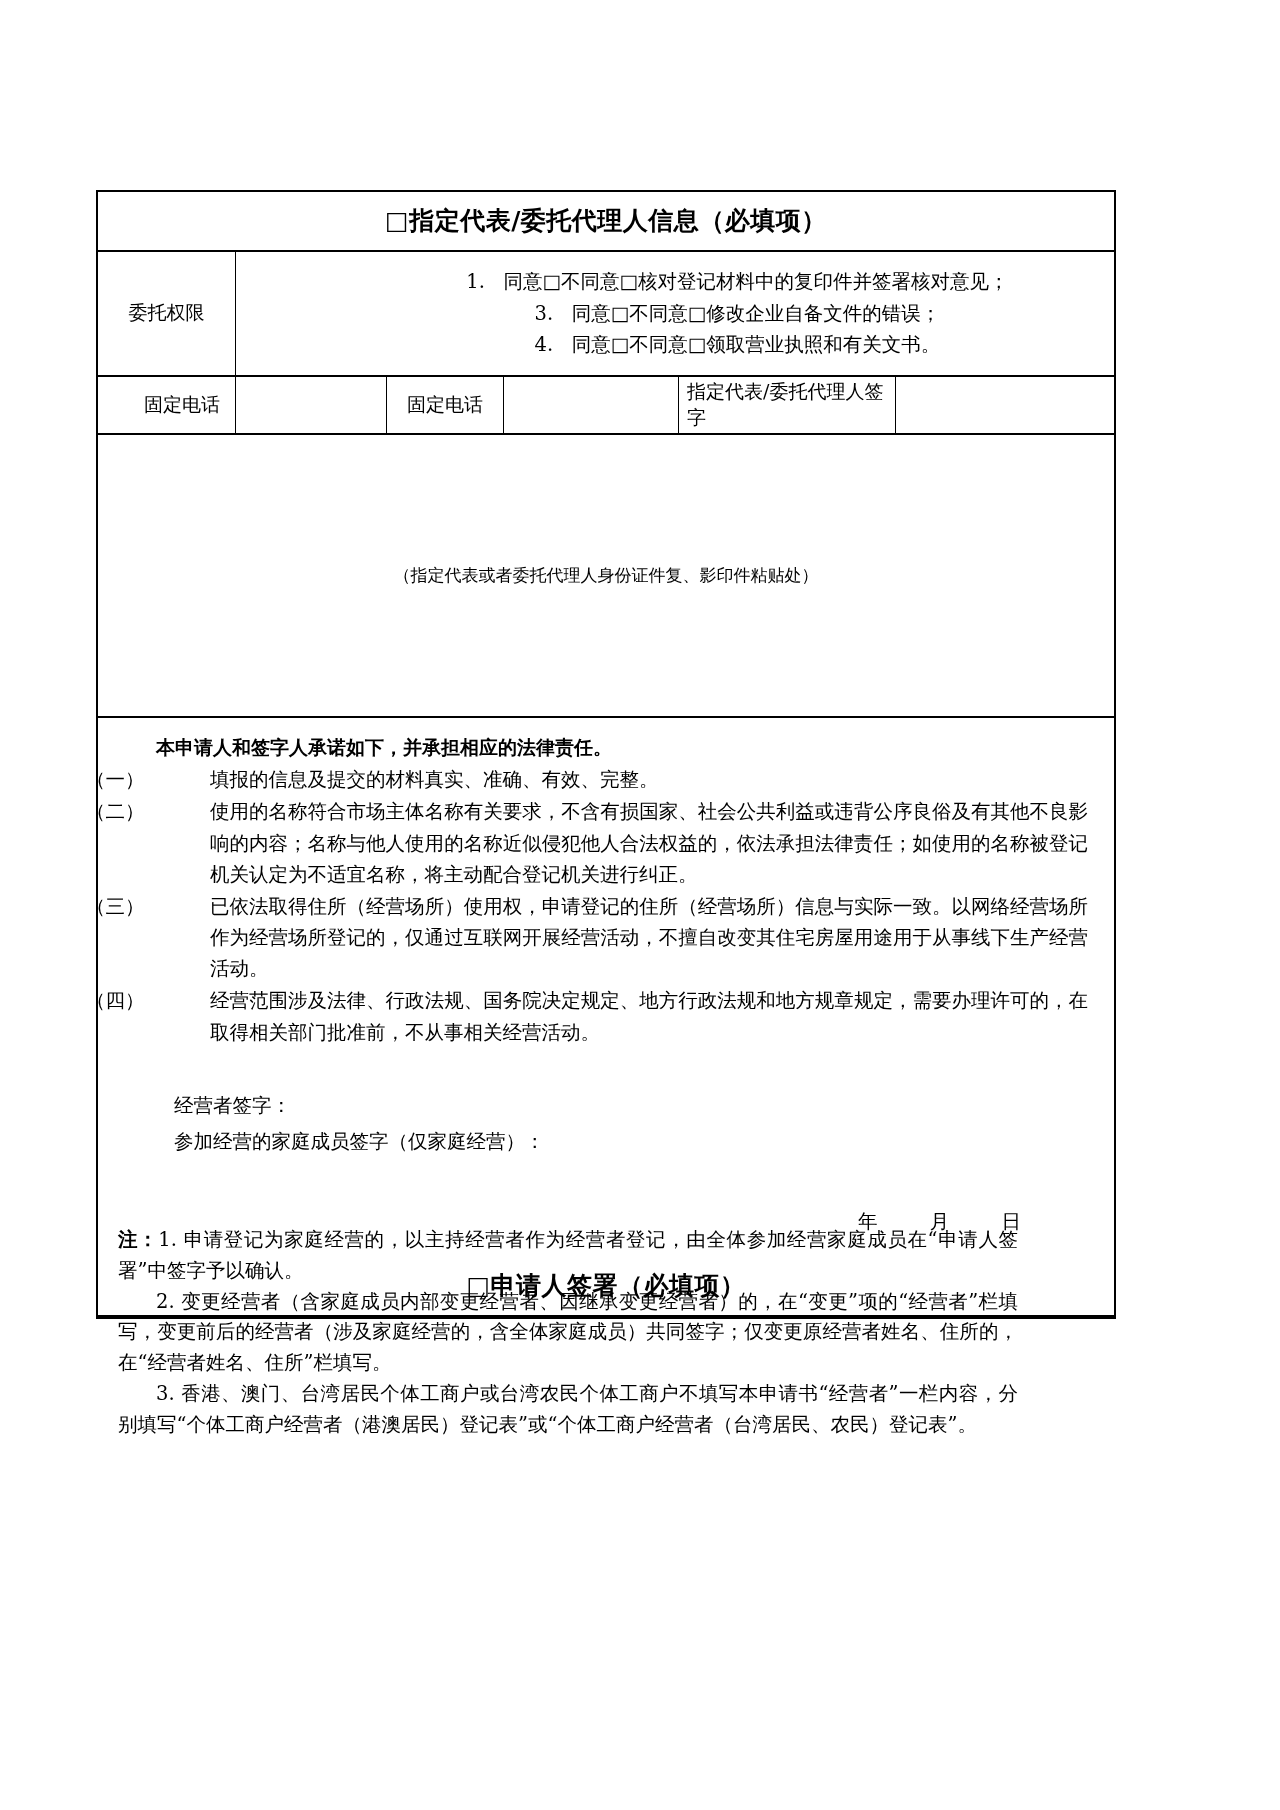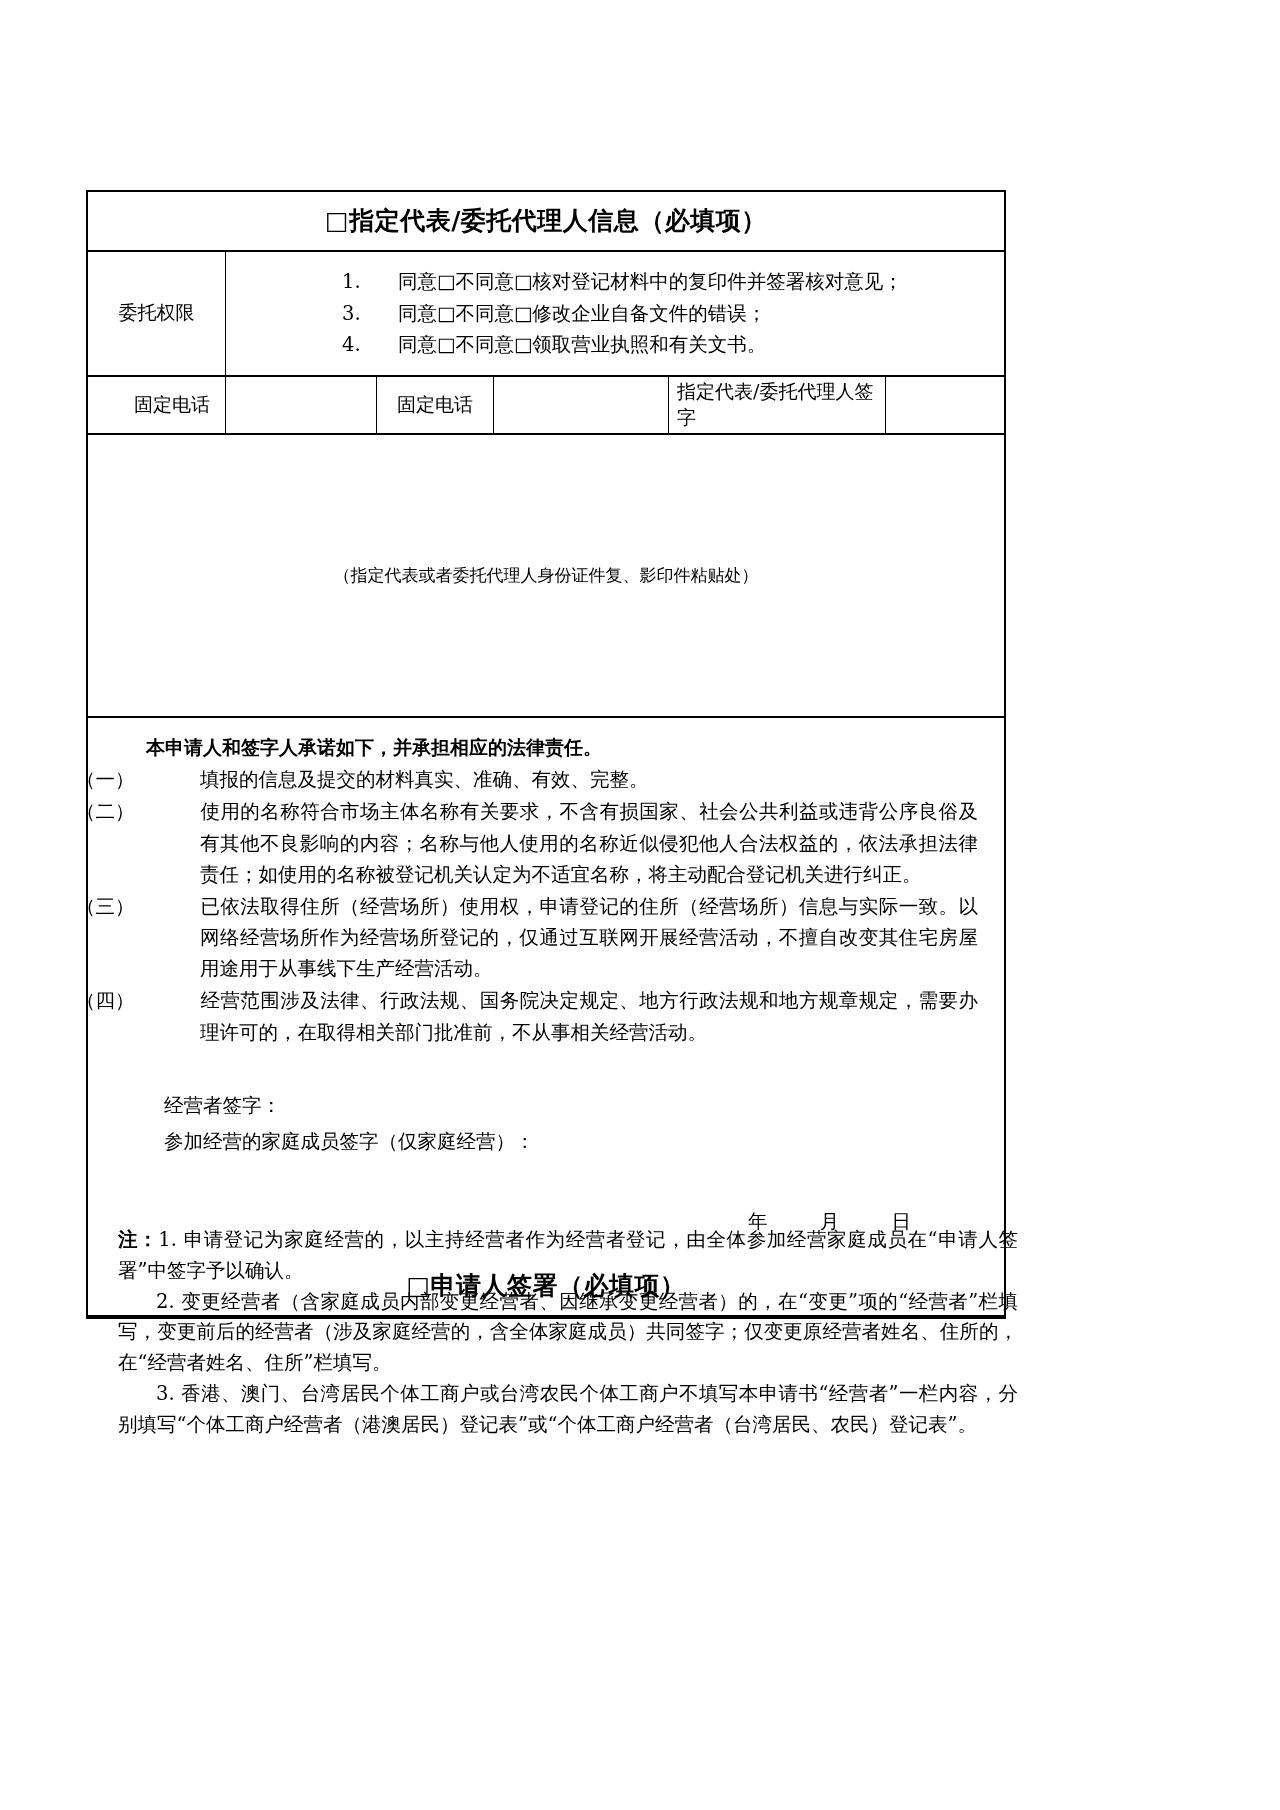--- a/index.html
+++ b/index.html
@@ -19,23 +19,23 @@
     position: absolute;
     left: 0; top: 0;
     width: 1280px;
     height: 1810px;
     box-sizing: border-box;
   }
 
   
   .form-table {
     position: absolute;
-    left: 86px;
+    left: 96px;
     top: 190px;
-    width: 920px;
+    width: 1020px;
     border: 2.5px solid #000;
     box-sizing: border-box;
   }
   .row {
     display: flex;
     border-bottom: 2.5px solid #000;
   }
   .row.last { border-bottom: none; }
 
   .section-title {
@@ -65,20 +65,21 @@
   .auth-list {
     flex: 1;
     padding: 14px 10px 14px 0;
   }
   .auth-item {
     font-size: 19.5px;
     line-height: 1.62;
     padding-left: 172px;
     text-indent: -28px;
     white-space: nowrap;
+    text-align: center;
   }
   .num { display: inline-block; width: 28px; }
 
   
   .phone-row { height: 56px; }
   .phone-lbl {
     display: flex; align-items: center; justify-content: center;
     font-size: 19px;
   }
   .w138 { width: 138px; padding-left: 39px; }

